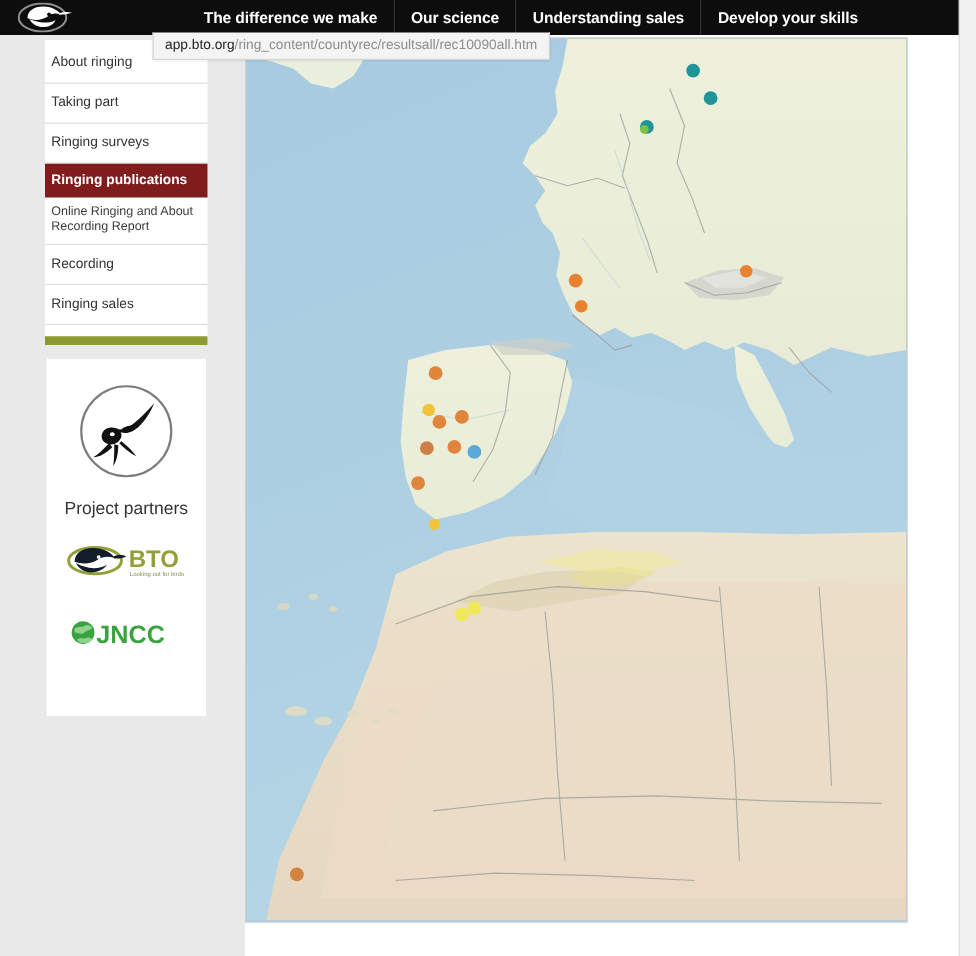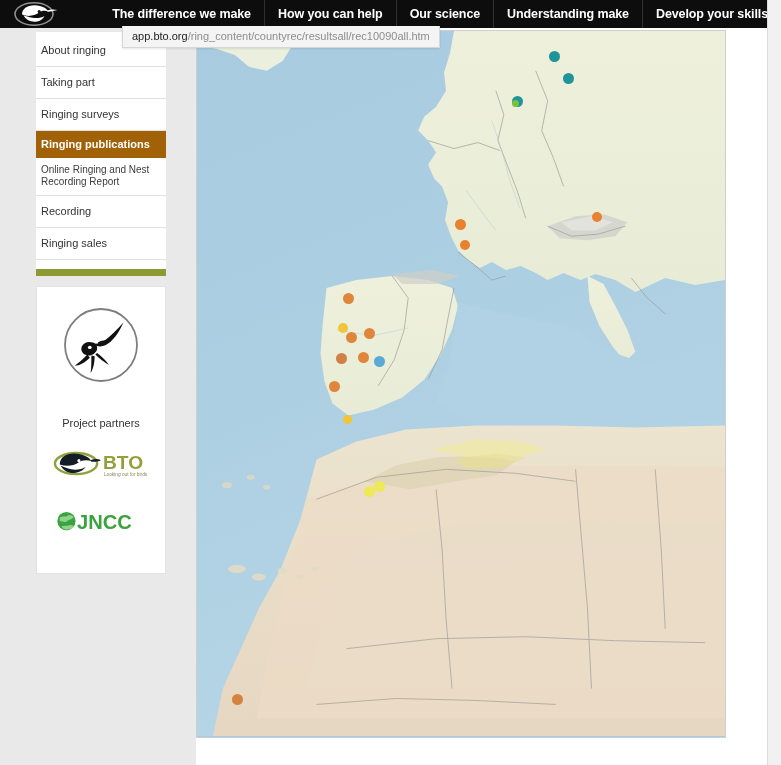--- a/index.html
+++ b/index.html
@@ -52,39 +52,39 @@
   .navbox {
     position:absolute; top:4px; left:36px; width:130px;
     background:#ffffff;
     border-top:3px solid #ffffff;
   }
   .navitem {
     font-size:11px; color:#333333; padding:9px 2px 9px 5px;
     border-bottom:1px solid #e0e0e0; line-height:13px; cursor:pointer;
   }
   .navitem.active {
-    background:#a16207; color:#ffffff; font-weight:bold;
+    background:#7f1d1d; color:#ffffff; font-weight:bold;
     border-bottom:none; padding:7px 2px 7px 5px;
   }
   .navitem.sub {
     font-size:10px; color:#3b3b3b; padding:6px 4px 7px 5px; line-height:12px;
   }
   .navfoot {
     height:7px; background:#8c9a33; margin-top:9px;
   }
 
   .partners {
     position:absolute; top:258px; left:36px; width:130px; height:288px;
     background:#ffffff; border:1px solid #e2e2e2;
     display:flex; flex-direction:column; align-items:center;
     padding-top:18px;
   }
   .ringlogo { width:80px; height:80px; }
   .partners-label {
-    font-size:11px; color:#333; margin-top:32px; margin-bottom:14px;
+    font-size:14px; color:#333; margin-top:13px; margin-bottom:14px;
   }
   .btologo { width:96px; height:38px; margin-top:2px; }
   .jncclogo { width:96px; height:38px; margin-top:20px; }
 
   
   .map-outer {
     position:absolute; top:0px; left:196px; width:565px; height:737px;
     background:#ffffff;
   }
   .map-frame {
@@ -108,41 +108,40 @@
       <svg class="logo-svg" width="46" height="24" viewBox="0 0 46 24">
         <ellipse cx="20" cy="12" rx="19" ry="11.2" fill="none" stroke="#8f8f8f" stroke-width="1.6"></ellipse>
         <path d="M8 12.5 C8 6.9 13 3.2 20.5 3.2 C28.5 3.2 33.5 7.2 34.5 9.6 C31 8.2 27.5 8.6 25 10.6 C21.8 13.2 17 14.3 12.5 13.8 Z" fill="#ffffff"></path>
         <path d="M9.5 13.2 C12 18 17.5 20.6 23.2 19.4 C27 18.6 29.6 16.3 30.4 13.9 C27.5 15.8 23 16.6 18.5 15.7 C14.8 15 11.7 14.2 9.5 13.2 Z" fill="#ffffff"></path>
         <circle cx="25.2" cy="9.4" r="1.5" fill="#0d0d0d"></circle>
         <path d="M33 8.6 C36.5 7.5 40 7.2 43.5 8.1 C40.5 9.0 36.8 9.6 33.6 9.8 Z" fill="#ffffff"></path>
       </svg>
     </div>
     <nav class="topnav">
       <div class="topnav-item">The difference we make</div>
-      <div class="topnav-item">How you can help</div>
       <div class="topnav-item">Our science</div>
-      <div class="topnav-item">Understanding make</div>
+      <div class="topnav-item">Understanding sales</div>
       <div class="topnav-item">Develop your skills</div>
     </nav>
   </div>
 
   <div class="urlbar">
     <span class="host">app.bto.org</span><span class="path">/ring_content/countyrec/resultsall/rec10090all.htm</span>
   </div>
 
   <div class="body-area">
 
     <aside class="sidebar">
 
       <div class="navbox">
         <div class="navitem">About ringing</div>
         <div class="navitem">Taking part</div>
         <div class="navitem">Ringing surveys</div>
         <div class="navitem active">Ringing publications</div>
-        <div class="navitem sub">Online Ringing and Nest Recording Report</div>
+        <div class="navitem sub">Online Ringing and About Recording Report</div>
         <div class="navitem">Recording</div>
         <div class="navitem">Ringing sales</div>
         <div class="navfoot"></div>
       </div>
 
       <div class="partners">
         <svg class="ringlogo" viewBox="0 0 100 100">
           <circle cx="50" cy="50" r="45" fill="#ffffff" stroke="#7d7d7d" stroke-width="2.2"></circle>
           <path d="M78 22 C70 31 62 39 55 44 C49 48 44 49 40 48 C44 52 50 53 56 50 C64 46 72 36 78 22 Z" fill="#111111"></path>
           <path d="M40 47 C34 45 28 47 26 52 C24 57 27 62 33 63 C38 64 43 61 45 56 C46 52 44 48 40 47 Z" fill="#111111"></path>

